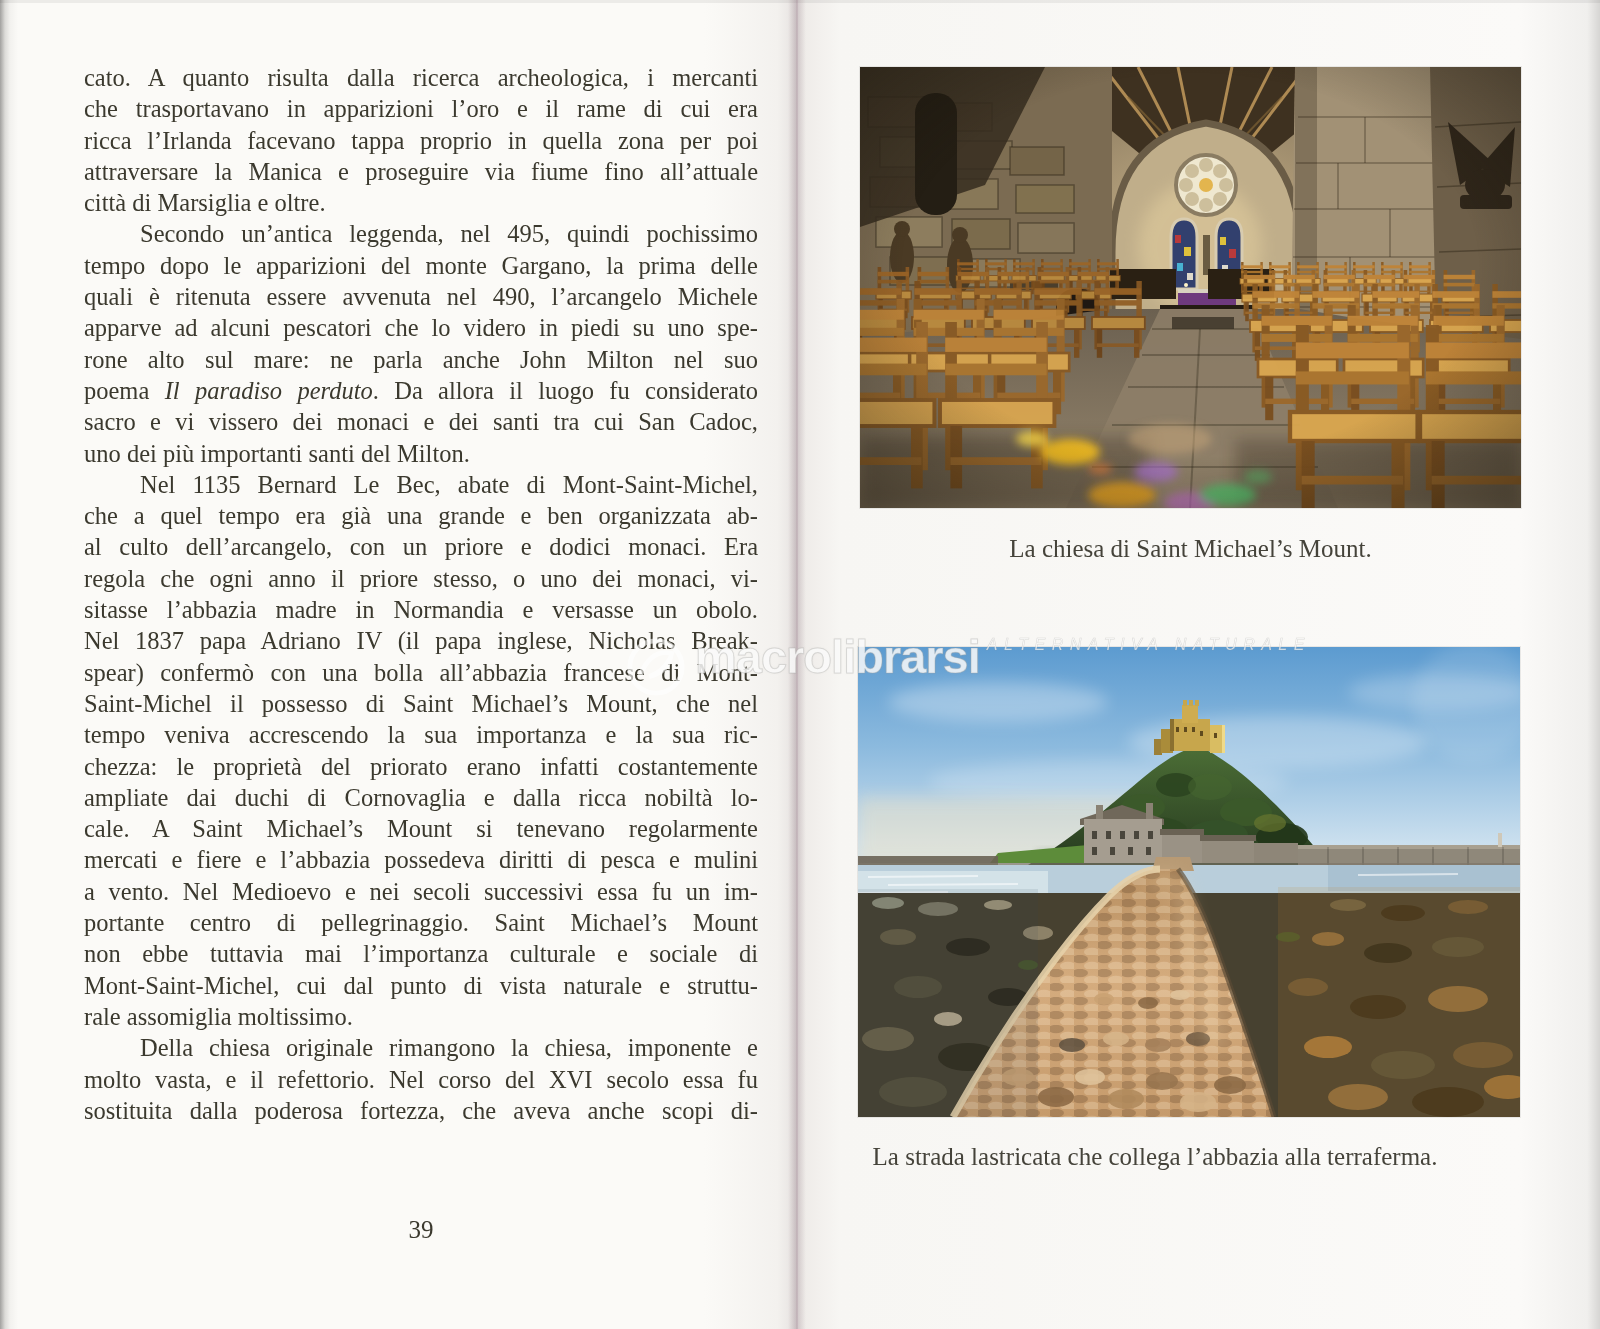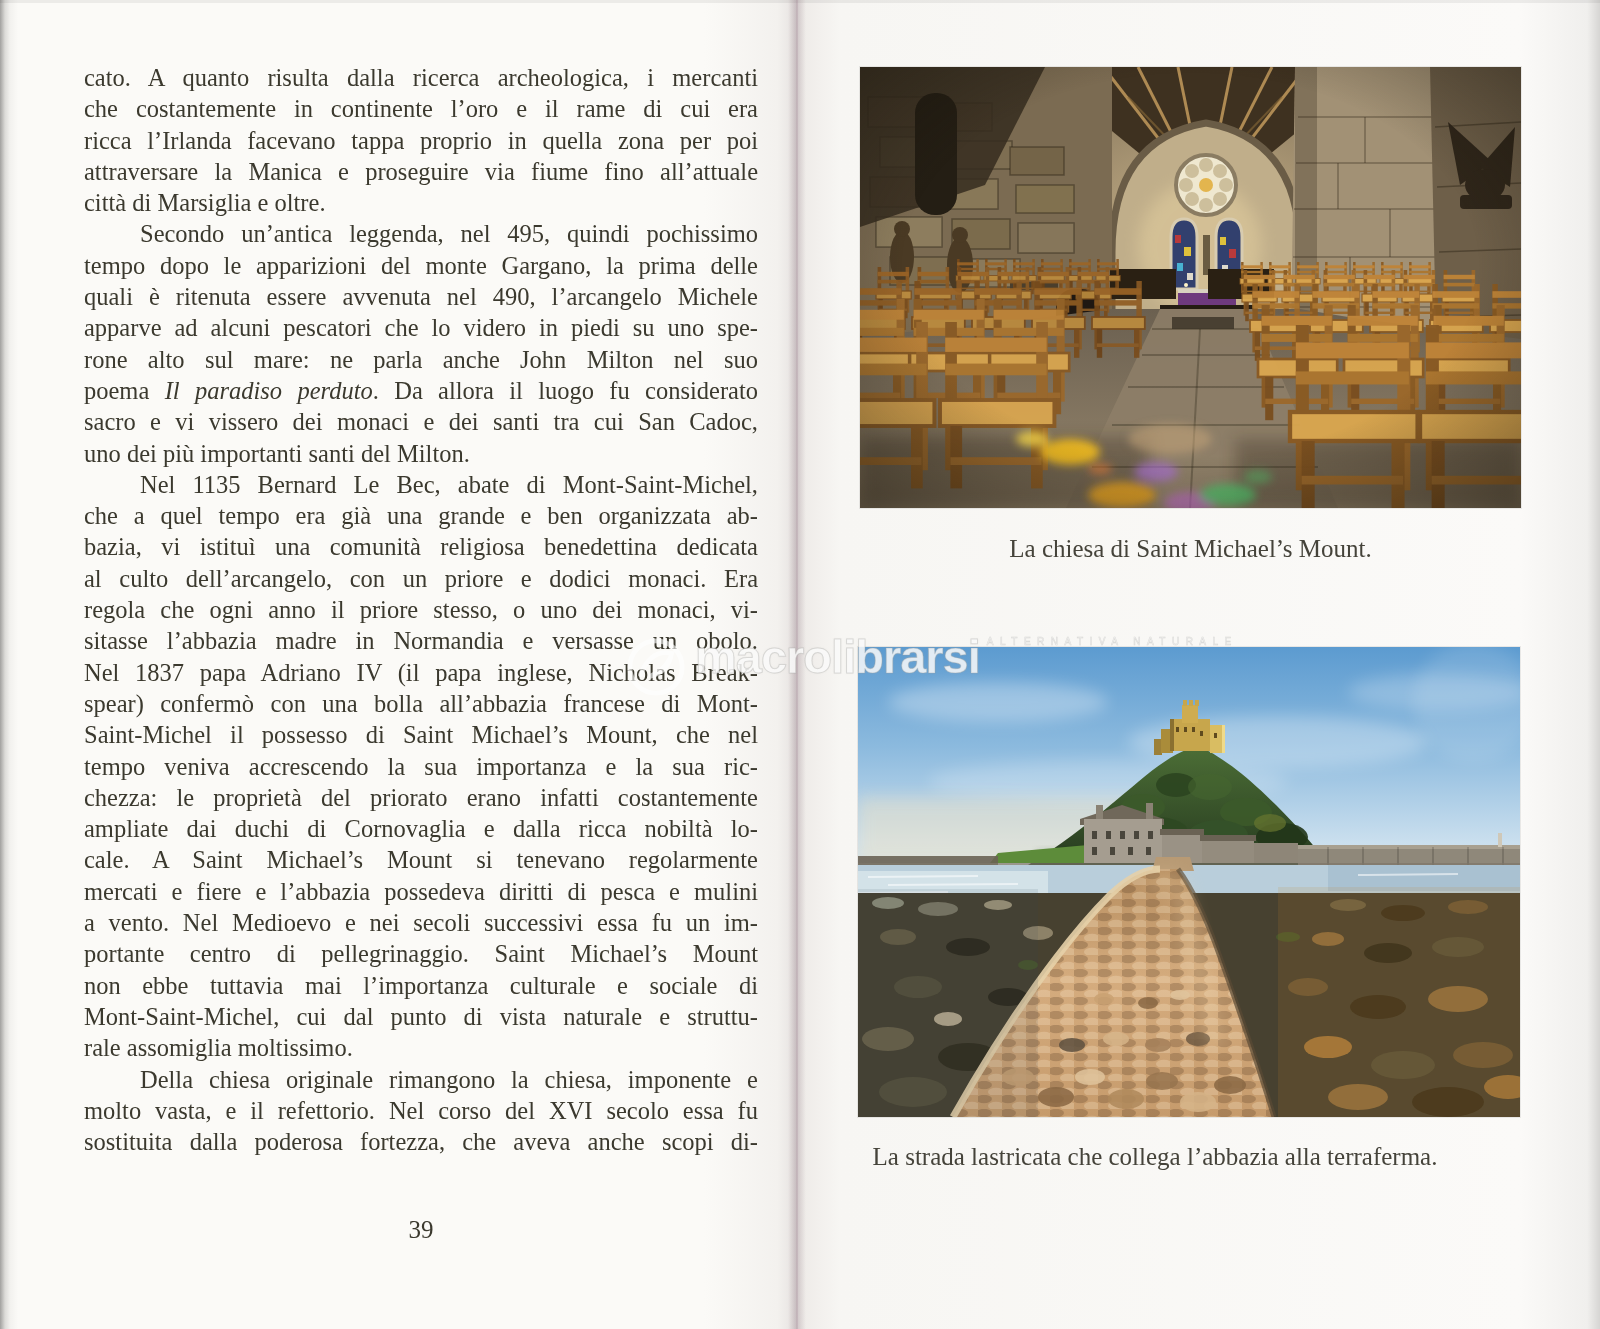--- a/index.html
+++ b/index.html
@@ -57,48 +57,48 @@
   .wm-brand{
     font-family:"Liberation Sans",sans-serif;font-weight:bold;
     font-size:47px;line-height:47px;letter-spacing:-1px;
     color:rgba(255,255,255,0.78);
     -webkit-text-stroke:1px rgba(150,148,145,0.3);
     text-shadow:0 0 2px rgba(190,188,184,0.35);
   }
   .wm-tagline{
     margin-top:3px;padding-left:7px;
     font-family:"Liberation Sans",sans-serif;
-    font-size:10px;letter-spacing:6.5px;
+    font-size:16px;letter-spacing:6.5px;
     color:rgba(255,255,255,0.72);
+    font-style:italic;
     -webkit-text-stroke:0.6px rgba(150,148,145,0.32);
   }
 </style>
 </head>
 <body>
 
 <div class="scan">
 
   <div class="page page-left">
     <div class="body-text">
         <div class="line"><span>cato. A quanto risulta dalla ricerca archeologica, i mercanti</span></div>
-        <div class="line"><span>che costantemente in continente l’oro e il rame di cui era</span></div>
+        <div class="line"><span>che trasportavano in apparizioni l’oro e il rame di cui era</span></div>
         <div class="line"><span>ricca l’Irlanda facevano tappa proprio in quella zona per poi</span></div>
         <div class="line"><span>attraversare la Manica e proseguire via fiume fino all’attuale</span></div>
         <div class="line para-end"><span>città di Marsiglia e oltre.</span></div>
         <div class="line indent"><span>Secondo un’antica leggenda, nel 495, quindi pochissimo</span></div>
         <div class="line"><span>tempo dopo le apparizioni del monte Gargano, la prima delle</span></div>
         <div class="line"><span>quali è ritenuta essere avvenuta nel 490, l’arcangelo Michele</span></div>
         <div class="line"><span>apparve ad alcuni pescatori che lo videro in piedi su uno spe-</span></div>
         <div class="line"><span>rone alto sul mare: ne parla anche John Milton nel suo</span></div>
         <div class="line"><span>poema </span><i>Il paradiso perduto</i><span>. Da allora il luogo fu considerato</span></div>
         <div class="line"><span>sacro e vi vissero dei monaci e dei santi tra cui San Cadoc,</span></div>
         <div class="line para-end"><span>uno dei più importanti santi del Milton.</span></div>
         <div class="line indent"><span>Nel 1135 Bernard Le Bec, abate di Mont-Saint-Michel,</span></div>
         <div class="line"><span>che a quel tempo era già una grande e ben organizzata ab-</span></div>
-        <div class="line"><span>bazia, vi istituì una comunità religiosa benedettina dedicata</span></div>
         <div class="line"><span>al culto dell’arcangelo, con un priore e dodici monaci. Era</span></div>
         <div class="line"><span>regola che ogni anno il priore stesso, o uno dei monaci, vi-</span></div>
         <div class="line"><span>sitasse l’abbazia madre in Normandia e versasse un obolo.</span></div>
         <div class="line"><span>Nel 1837 papa Adriano IV (il papa inglese, Nicholas Break-</span></div>
         <div class="line"><span>spear) confermò con una bolla all’abbazia francese di Mont-</span></div>
         <div class="line"><span>Saint-Michel il possesso di Saint Michael’s Mount, che nel</span></div>
         <div class="line"><span>tempo veniva accrescendo la sua importanza e la sua ric-</span></div>
         <div class="line"><span>chezza: le proprietà del priorato erano infatti costantemente</span></div>
         <div class="line"><span>ampliate dai duchi di Cornovaglia e dalla ricca nobiltà lo-</span></div>
         <div class="line"><span>cale. A Saint Michael’s Mount si tenevano regolarmente</span></div>

